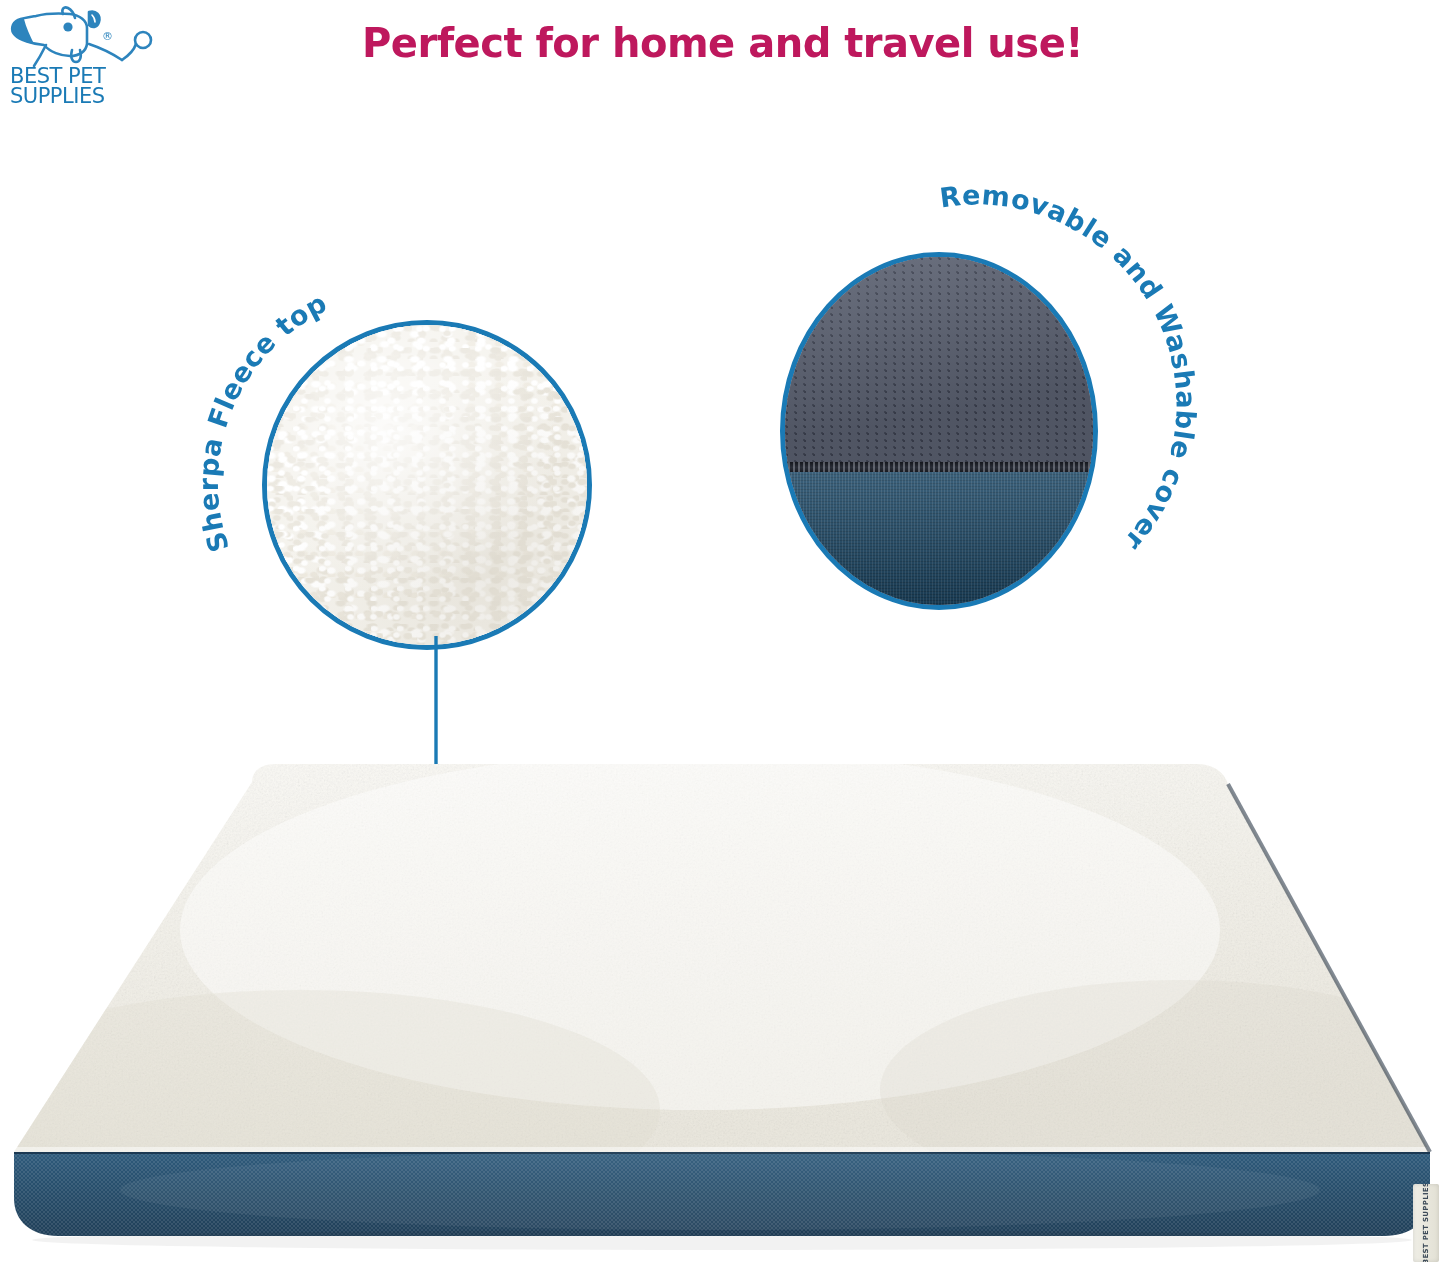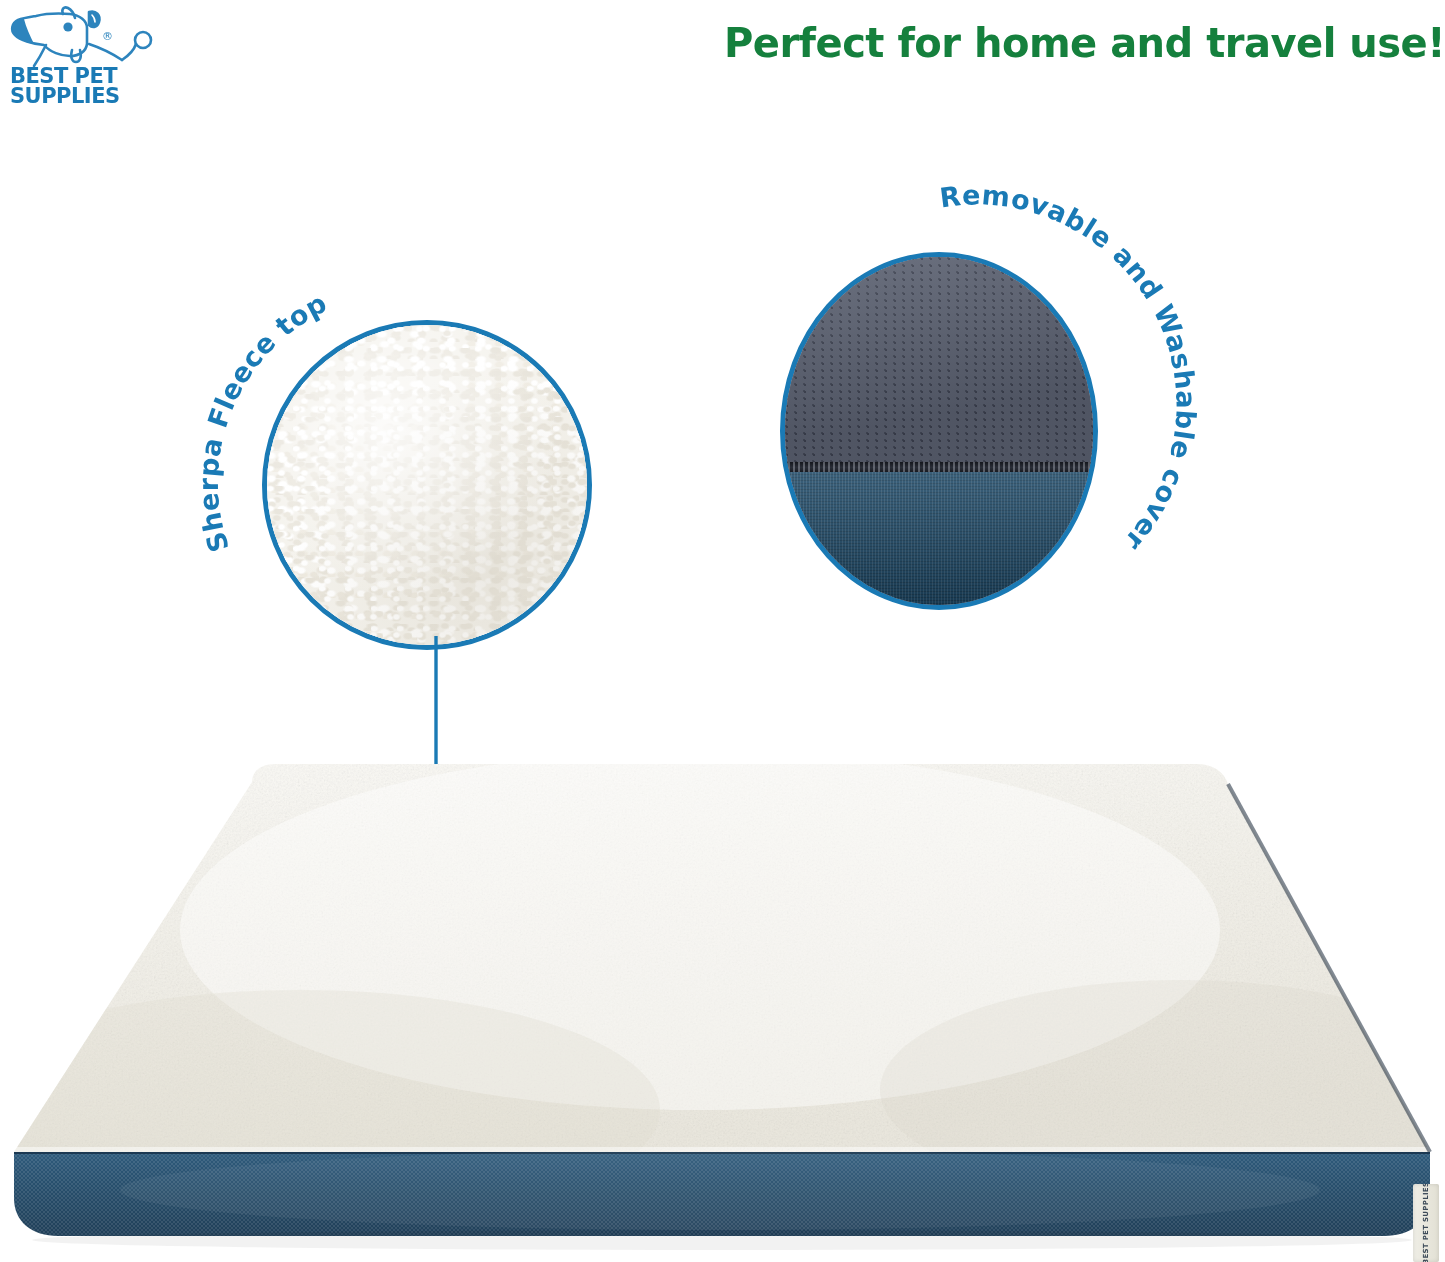--- a/index.html
+++ b/index.html
@@ -10,30 +10,30 @@
     overflow:hidden;
     position:relative;
   }
   .stage{position:absolute;inset:0;}
 
   
   .logo{position:absolute;left:6px;top:4px;width:160px;height:118px;}
   .logo svg{display:block;}
   .logo-word{
     position:absolute;left:4px;top:62px;width:150px;
-    color:#1a7ab5;font-weight:bold;font-size:21px;line-height:20px;
+    color:#1a7ab5;font-weight:normal;font-size:21px;line-height:20px;
     letter-spacing:-0.5px;font-family:"DejaVu Sans",sans-serif;
   }
   .logo-word span{display:block;}
 
   
   .headline{
     position:absolute;left:0;top:20px;width:1445px;
-    text-align:right;
-    color:#15803d;
+    text-align:center;
+    color:#be185d;
     font-weight:bold;
     font-size:40px;
     letter-spacing:-0.5px;
     font-family:"DejaVu Sans",sans-serif;
   }
 
   
   .callout{position:absolute;}
   .circle{
     position:absolute;border-radius:50%;

